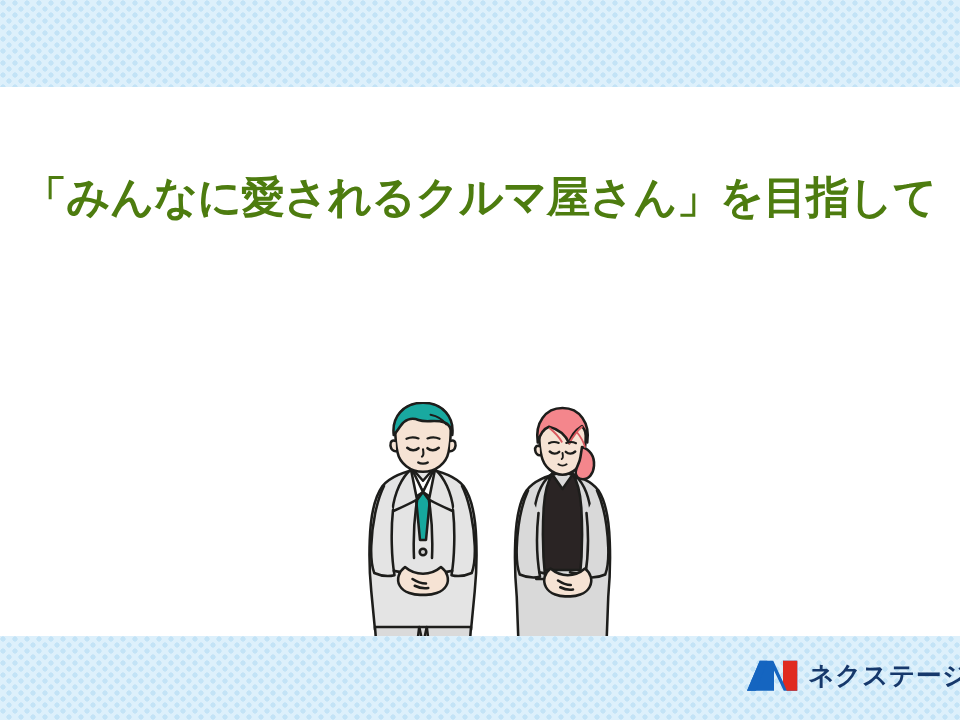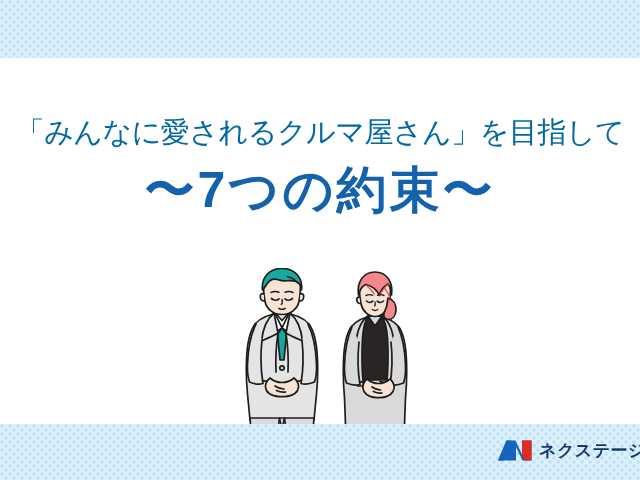--- a/index.html
+++ b/index.html
@@ -47,23 +47,23 @@
     left: 0;
     top: 118px;
     width: 640px;
     text-align: center;
     user-select: none;
   }
   .headline-line1 {
     display: block;
     font-size: 29px;
     line-height: 1.0;
-    font-weight: 400;
+    font-weight: 700;
     letter-spacing: -0.5px;
-    color: #0369a1;
+    color: #4d7c0f;
     white-space: nowrap;
   }
   .headline-line2 {
     display: block;
     margin-top: 18px;
     font-size: 50px;
     line-height: 1.0;
     font-weight: 700;
     letter-spacing: 3px;
     color: #1462ac;
@@ -110,21 +110,20 @@
 </style>
 </head>
 <body>
 
 <div class="screen">
 
   <div class="dot-band top"></div>
 
   <div class="headline">
     <span class="headline-line1">「みんなに愛されるクルマ屋さん」を目指して</span>
-    <span class="headline-line2">〜7つの約束〜</span>
   </div>
 
   <div class="people">
     <svg viewBox="0 0 196 170" xmlns="http://www.w3.org/2000/svg">
       <g stroke="#1d1d1b" stroke-width="1.7" stroke-linejoin="round" stroke-linecap="round" fill="none">
 
         <path d="M42.5 36.5 L42.5 47 L57.5 47 L57.5 36.5" fill="#f6e3d4"></path>
 
         <path d="M50 44
                  C 38 46 28 50 23 56

